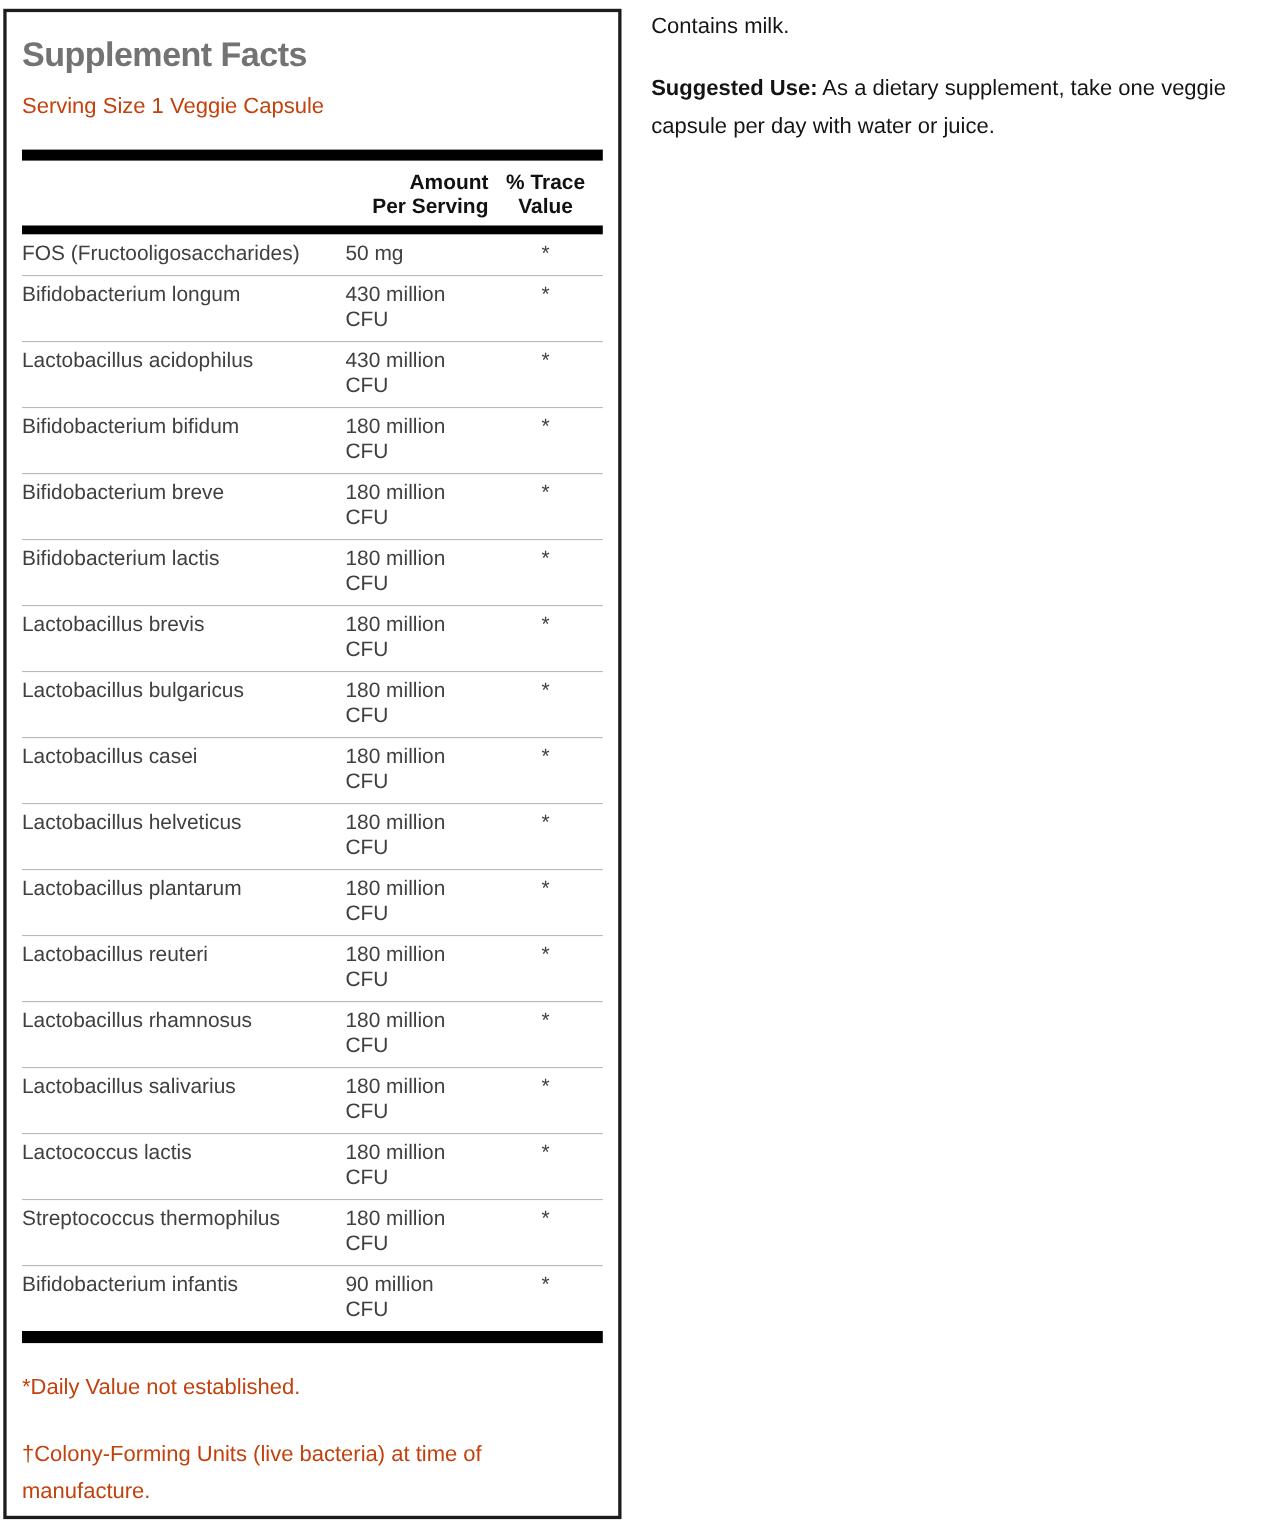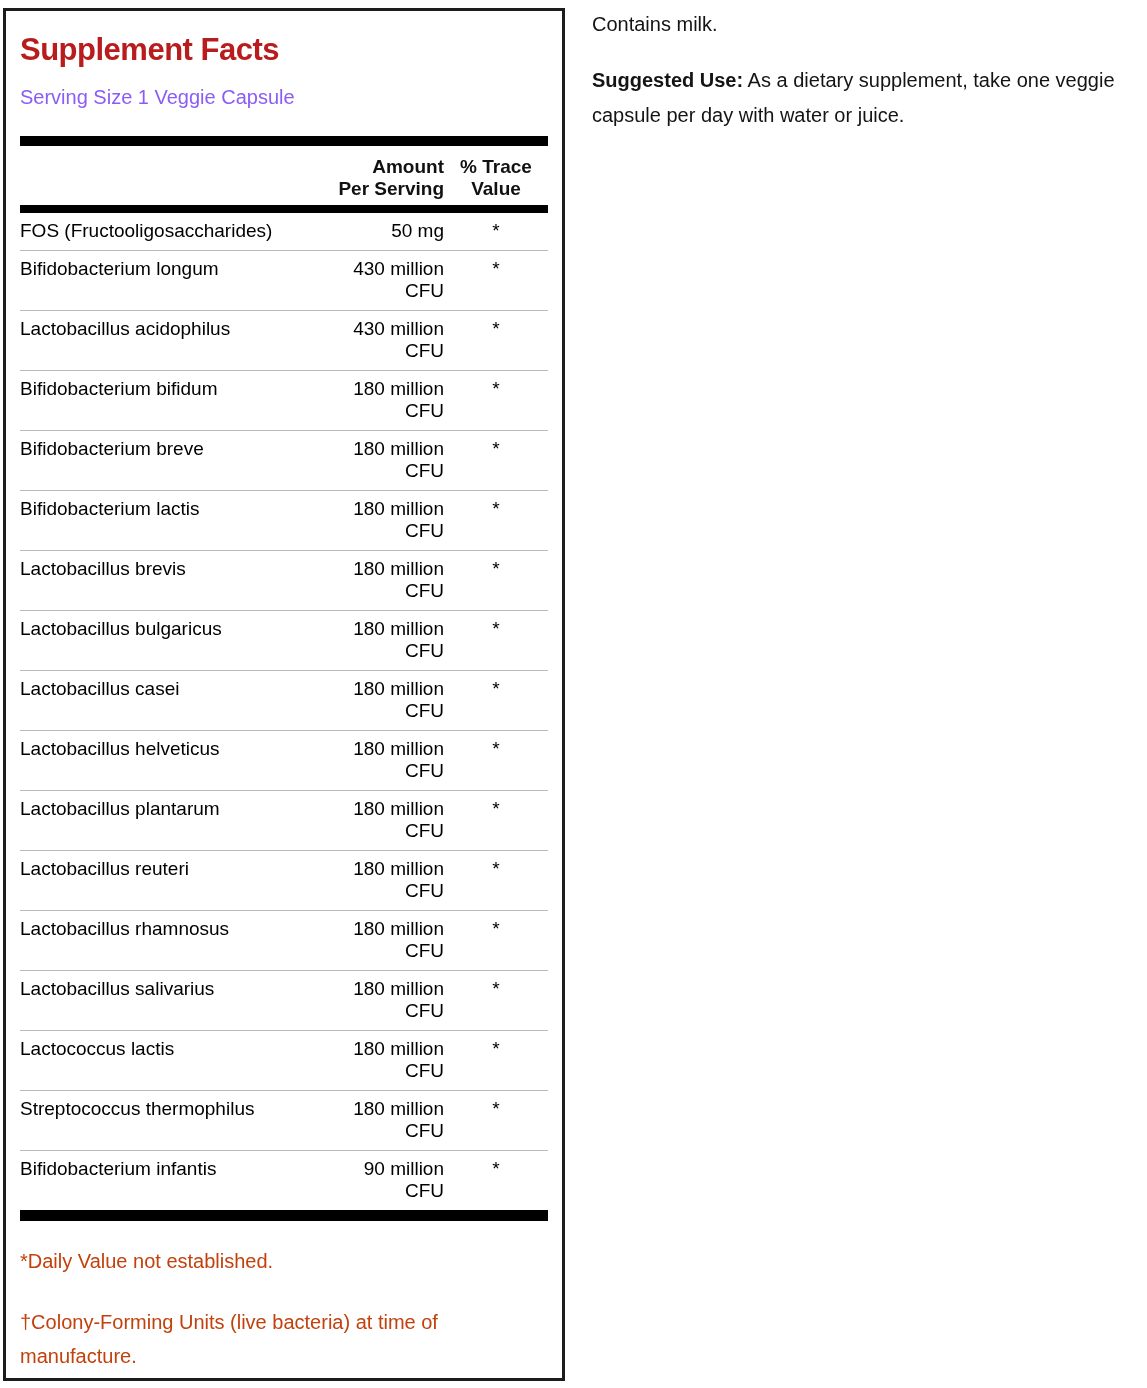--- a/index.html
+++ b/index.html
@@ -28,27 +28,27 @@
     box-sizing: border-box;
     padding: 0 14px;
     background: #ffffff;
   }
   .panel h1 {
     margin: 21px 0 0 0;
     font-size: 31px;
     line-height: 36px;
     font-weight: bold;
     letter-spacing: -0.5px;
-    color: #b91c1c;
+    color: #737373;
   }
   .serving {
     margin-top: 18px;
     font-size: 20px;
     line-height: 23px;
-    color: #8b5cf6;
+    color: #c2410c;
   }
   .bar {
     background: #000000;
     width: 100%;
   }
   .bar-thick  { height: 10px; margin-top: 27px; }
   .bar-mid    { height: 8px; }
   .bar-bottom { height: 11px; }
 
   .grid-row {
@@ -67,23 +67,23 @@
   .hcell.dv     { text-align: center; }
   .hcell span   { display: block; }
 
   .row {
     border-top: 1px solid #b9b9b9;
     padding: 7px 0 8px 0;
     box-sizing: border-box;
     align-items: start;
   }
   .row:first-child { border-top: none; }
-  .row .cell { font-size: 19px; line-height: 22px; color: #000000; }
+  .row .cell { font-size: 19px; line-height: 22px; color: #404040; }
   .row .name   { text-align: left; padding-right: 6px; }
-  .row .amount { text-align: right; }
+  .row .amount { text-align: left; }
   .row .amount span { display: block; }
   .row .dv { text-align: center; font-size: 19px; }
 
   .footnote {
     font-size: 20px;
     line-height: 34px;
     margin: 0;
     color: #c2410c;
   }
   .footnote-1 { margin-top: 28px; line-height: 24px; }

